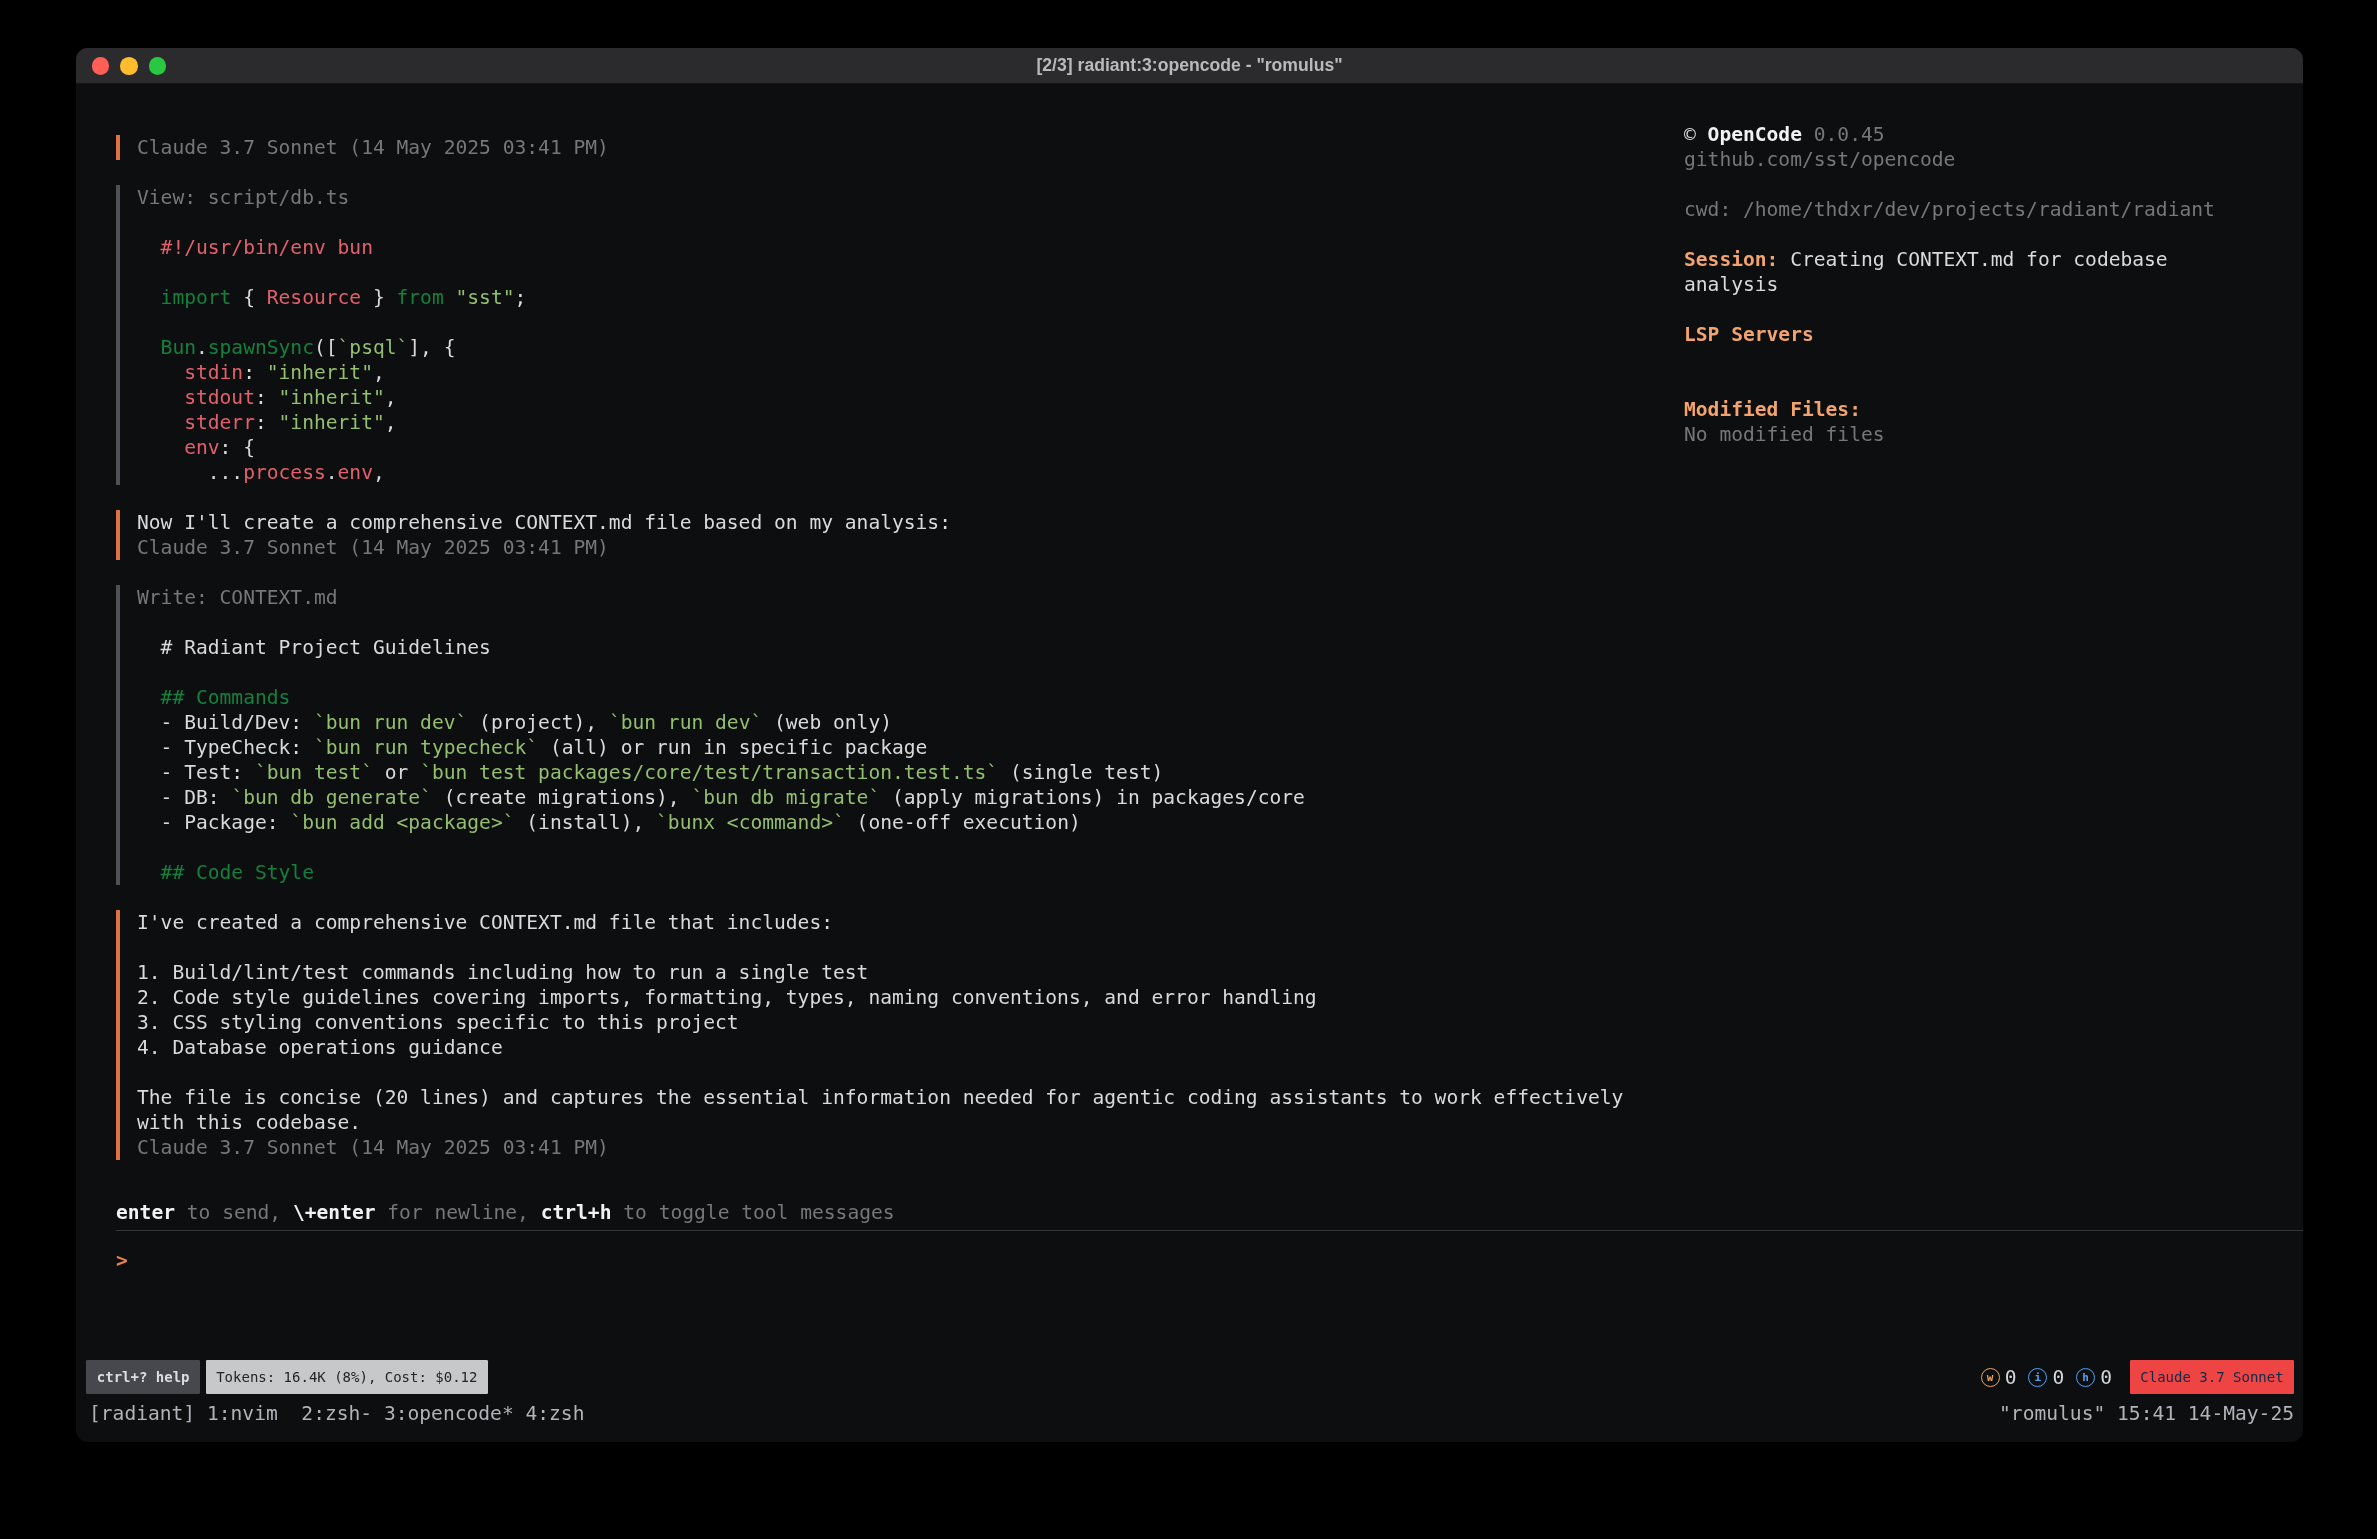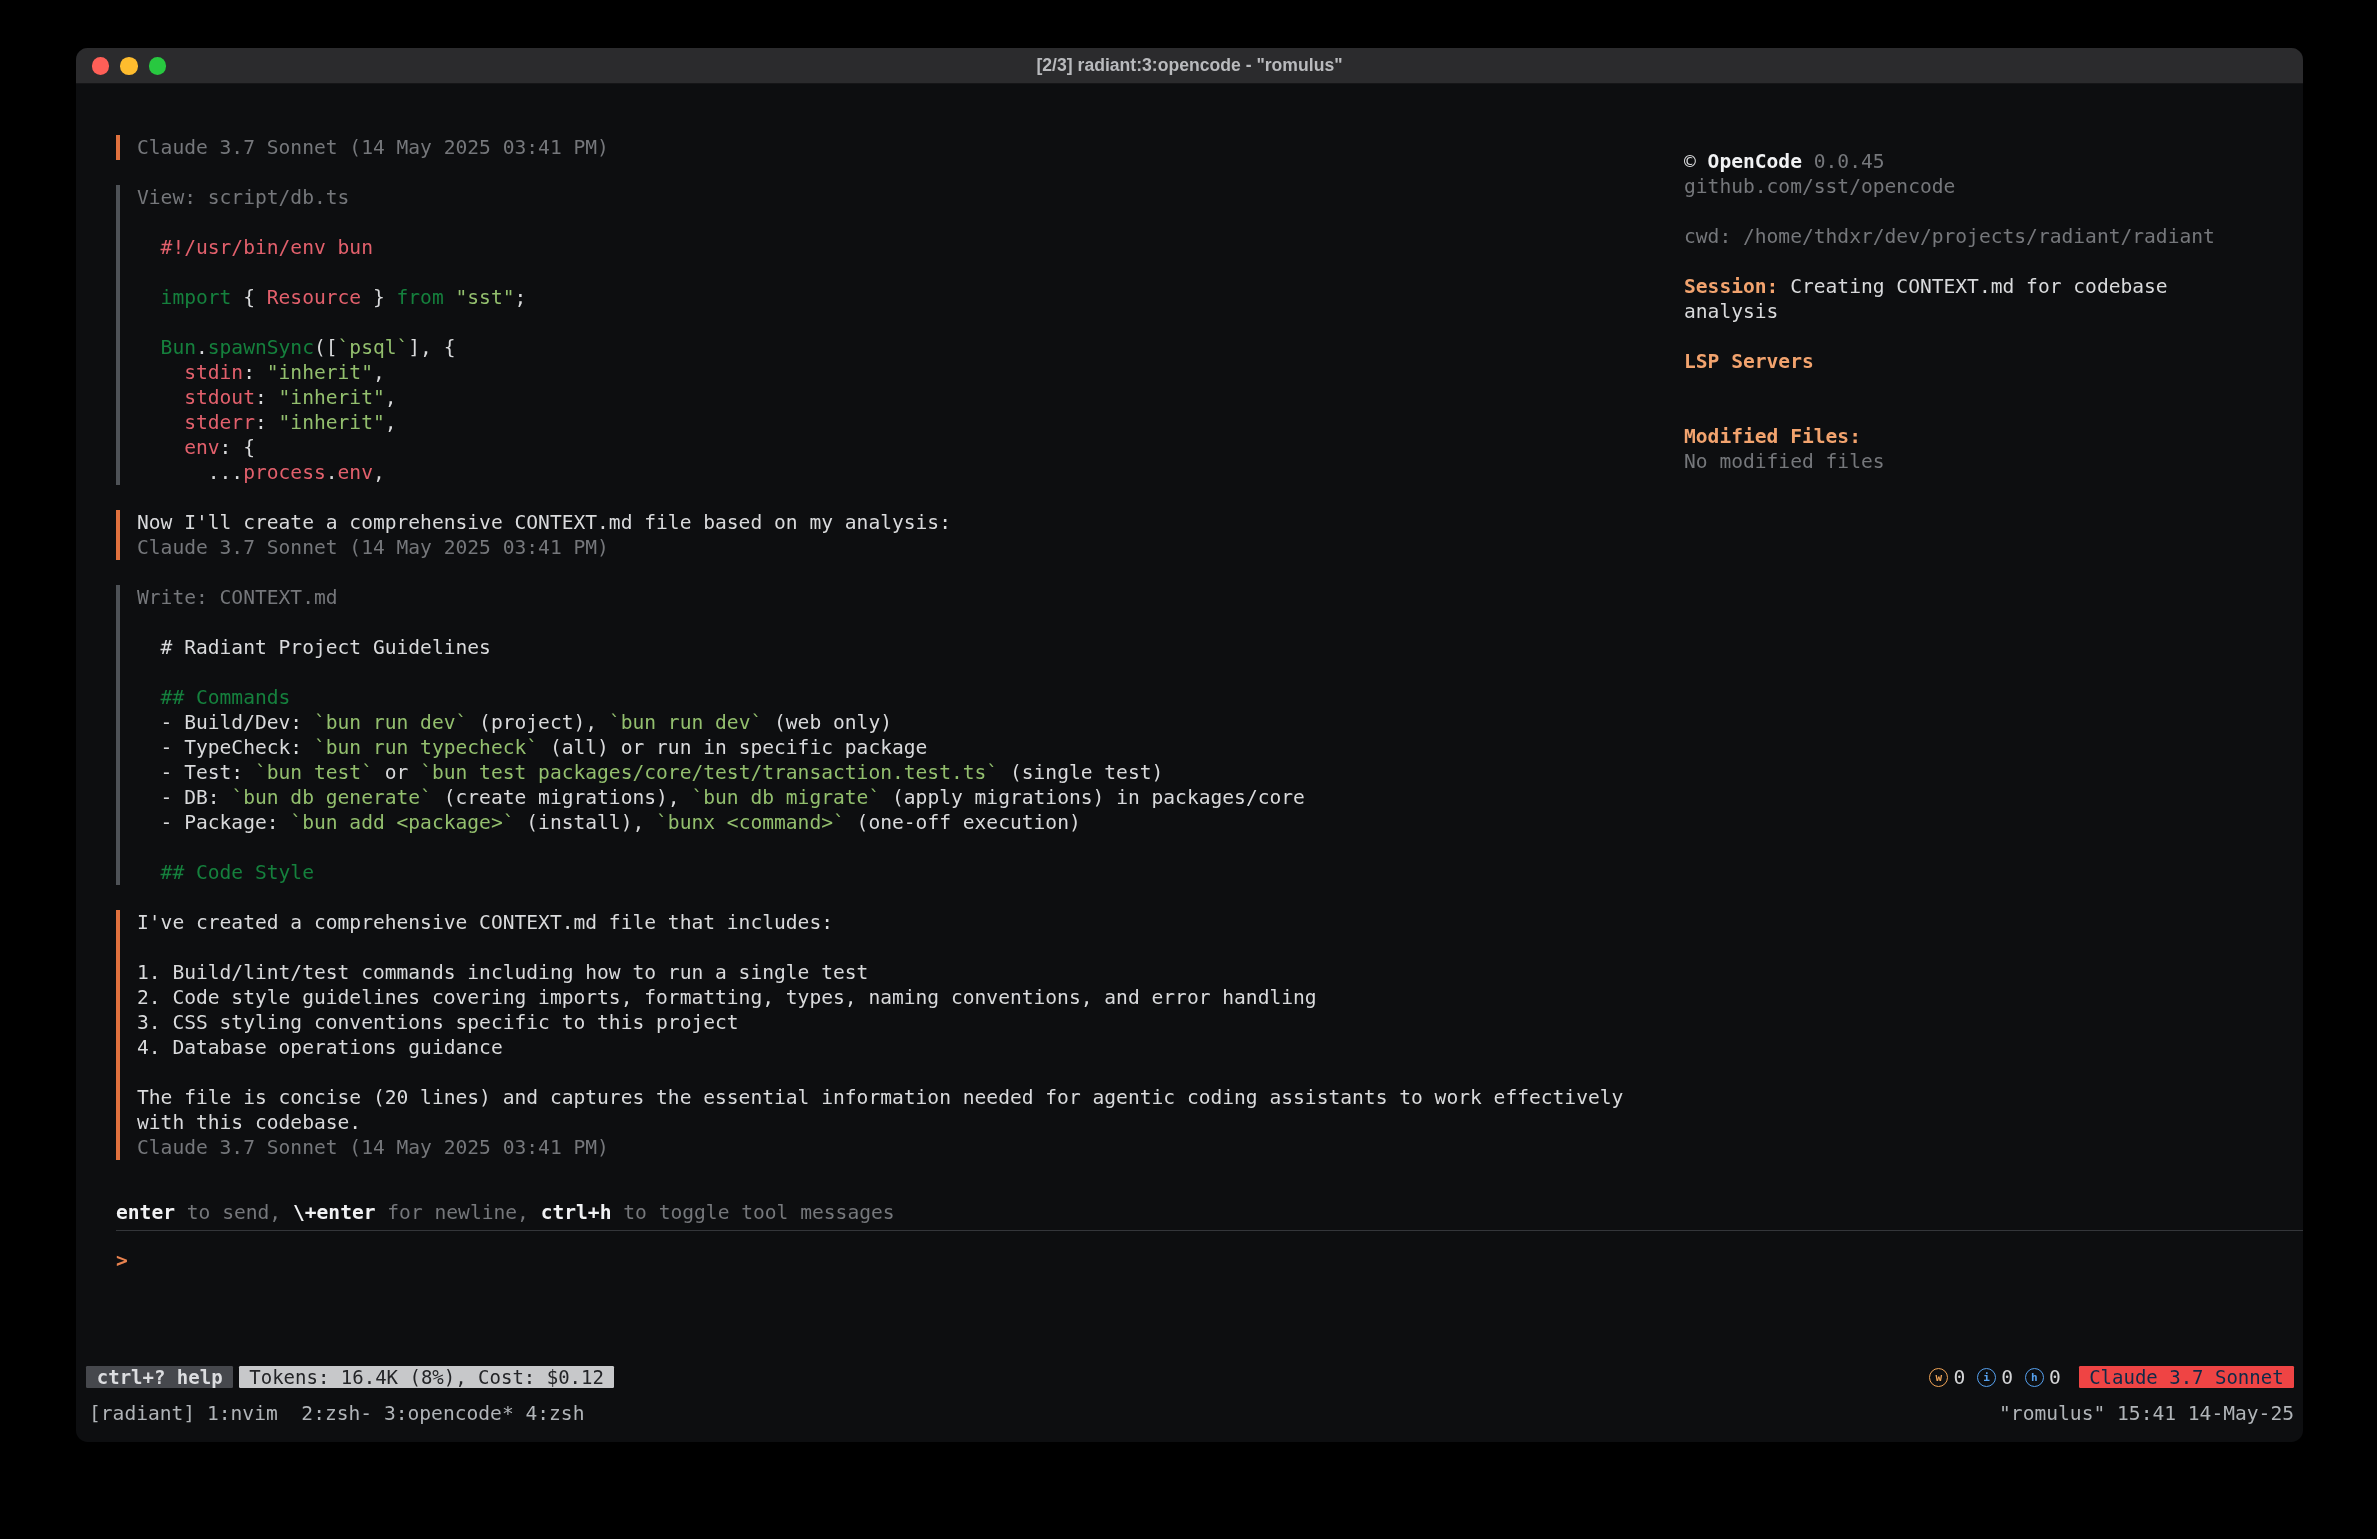--- a/index.html
+++ b/index.html
@@ -23,24 +23,24 @@
   .c-gr{color:#93bf6e}
   .c-bw{color:#f1f2f4;font-weight:bold}
   .c-ob{color:#f2a36e;font-weight:bold}
   .c-tm{color:#b0b4b8}
 
   .help-line{margin-top:40px;}
   .hr{height:1.3px;background:#34363a;margin-top:5.2px;}
   .prompt-row{margin-top:17px;}
   .prompt-row .sym{color:#e8824f;font-size:19.6px;font-weight:bold;line-height:25px;}
 
-  .sidebar{position:absolute;left:1608px;top:101px;width:595px;}
+  .sidebar{position:absolute;left:1608px;top:74px;width:595px;}
 
   .statusbar{position:absolute;left:10.4px;right:9px;bottom:52px;height:26px;display:flex;align-items:center;}
-  .chip{height:22px;display:flex;align-items:center;padding:0 10.4px;font-size:19px;border-radius:1.3px;white-space:pre;}
+  .chip{height:34px;display:flex;align-items:center;padding:0 10.4px;font-size:14px;border-radius:1.3px;white-space:pre;}
   .chip-help{background:#46484d;color:#dcdde0;margin-right:5.9px;font-weight:bold;}
   .chip-tokens{background:#c7c8ca;color:#232427;text-align:center;}
   .sb-spacer{flex:1;}
   .diags{display:flex;align-items:center;gap:11.7px;margin-right:18px;}
   .diag{display:flex;align-items:center;gap:5.2px;}
   .diag-circle{width:19px;height:19px;border-radius:50%;border:1.3px solid;display:flex;align-items:center;justify-content:center;font-size:11px;font-weight:bold;box-sizing:border-box;}
   .diag-count{color:#d4d5d7;font-size:19.6px;}
   .chip-model{background:#ef4444;color:#0e2a48;}
 
   .tmuxbar{position:absolute;left:13px;right:9px;bottom:15.7px;display:flex;justify-content:space-between;}

